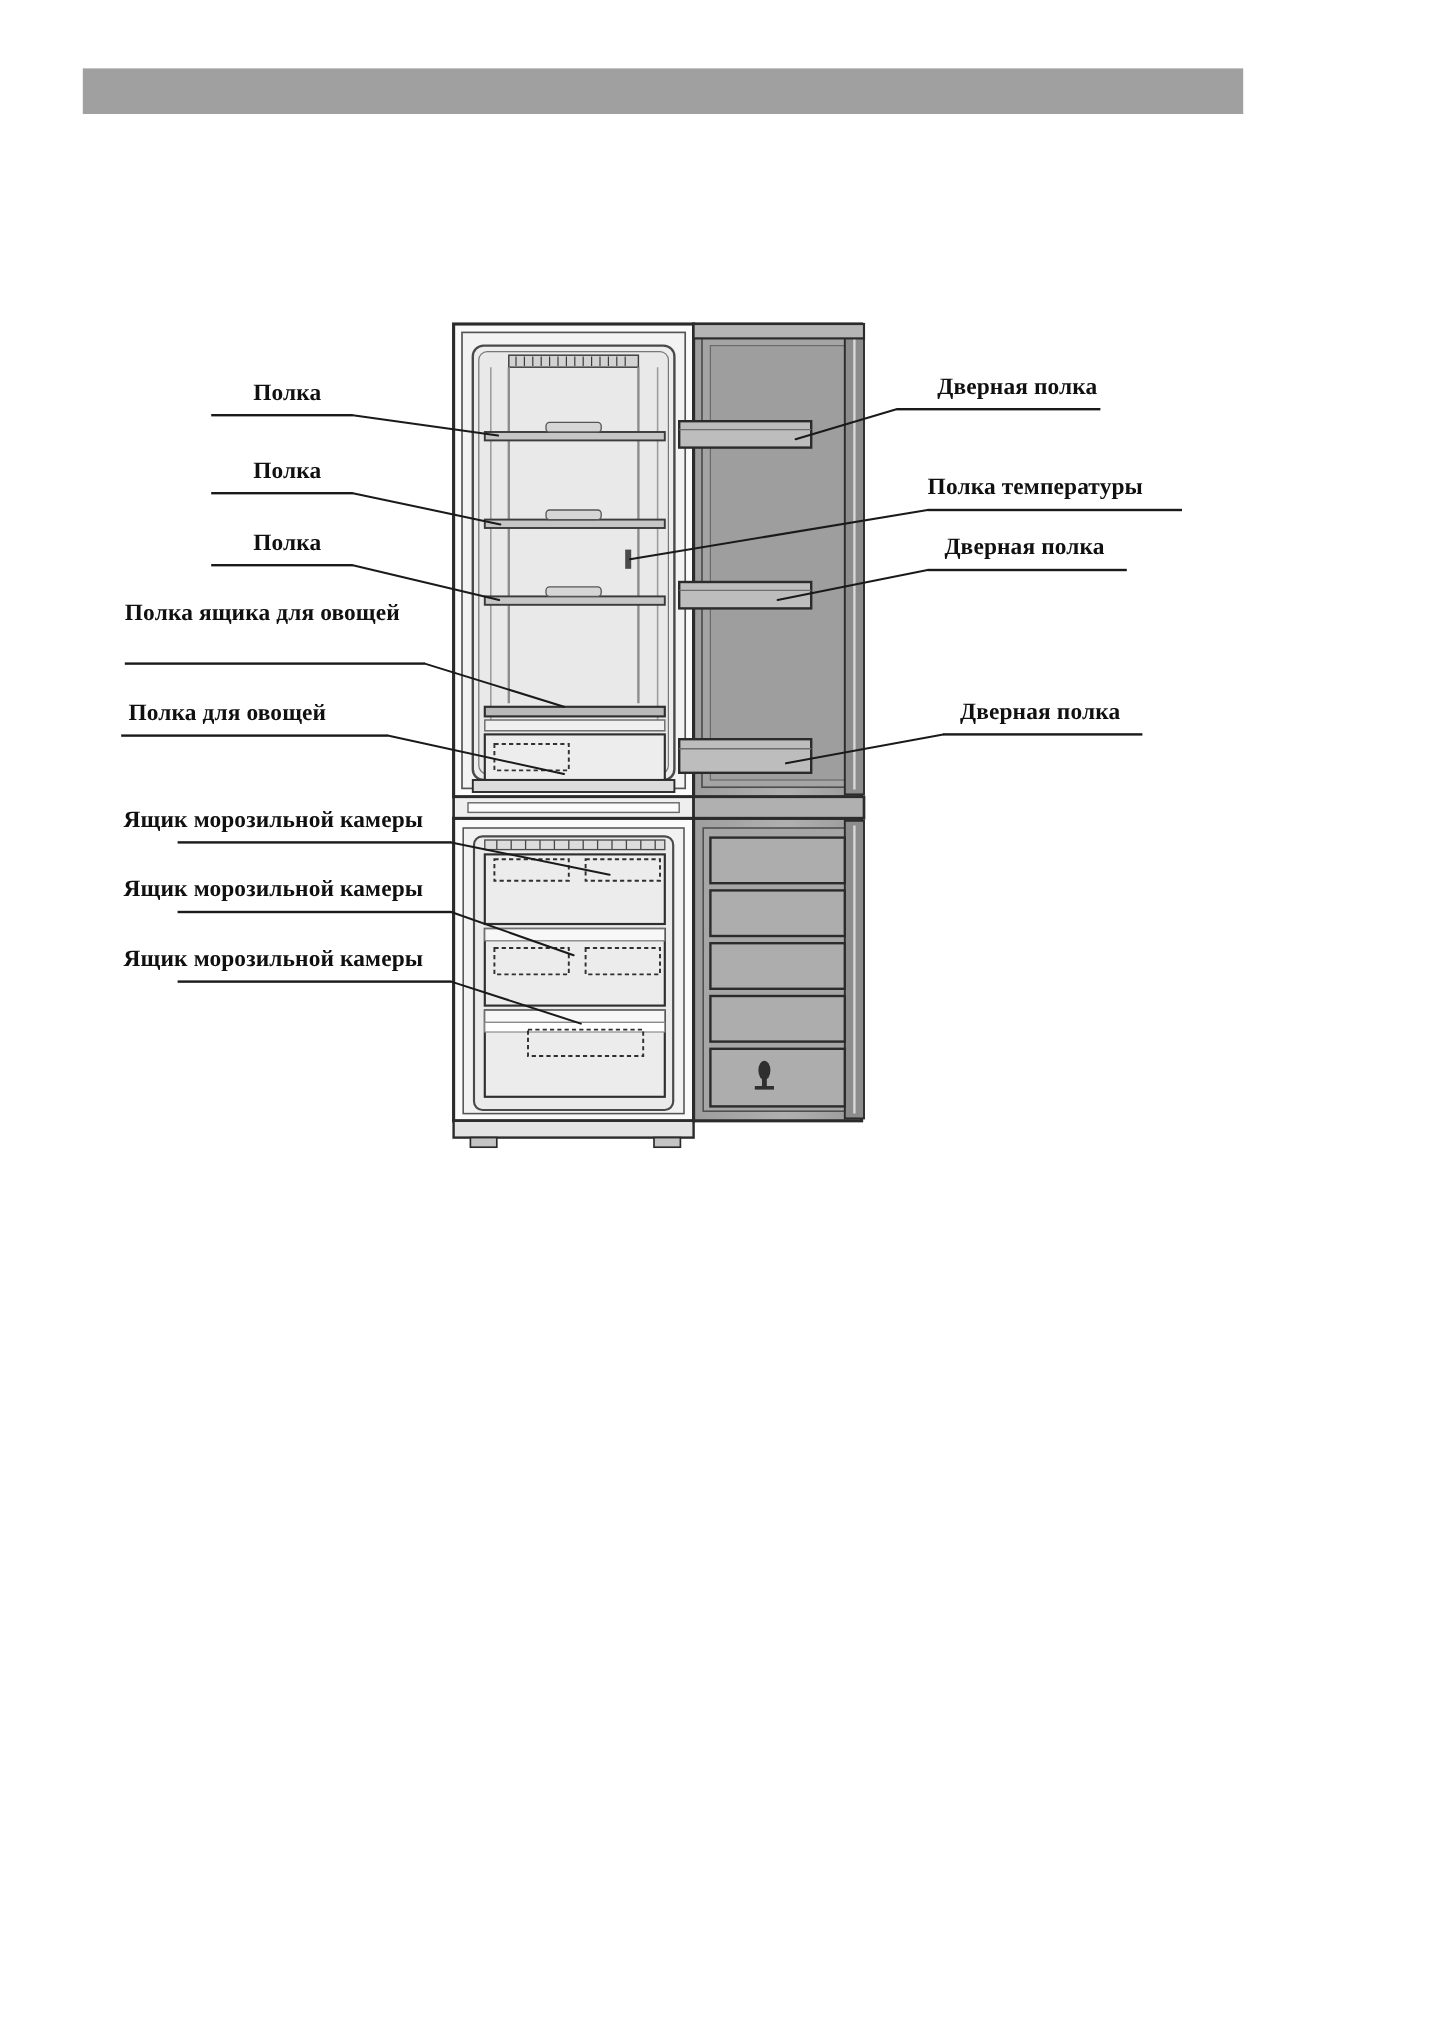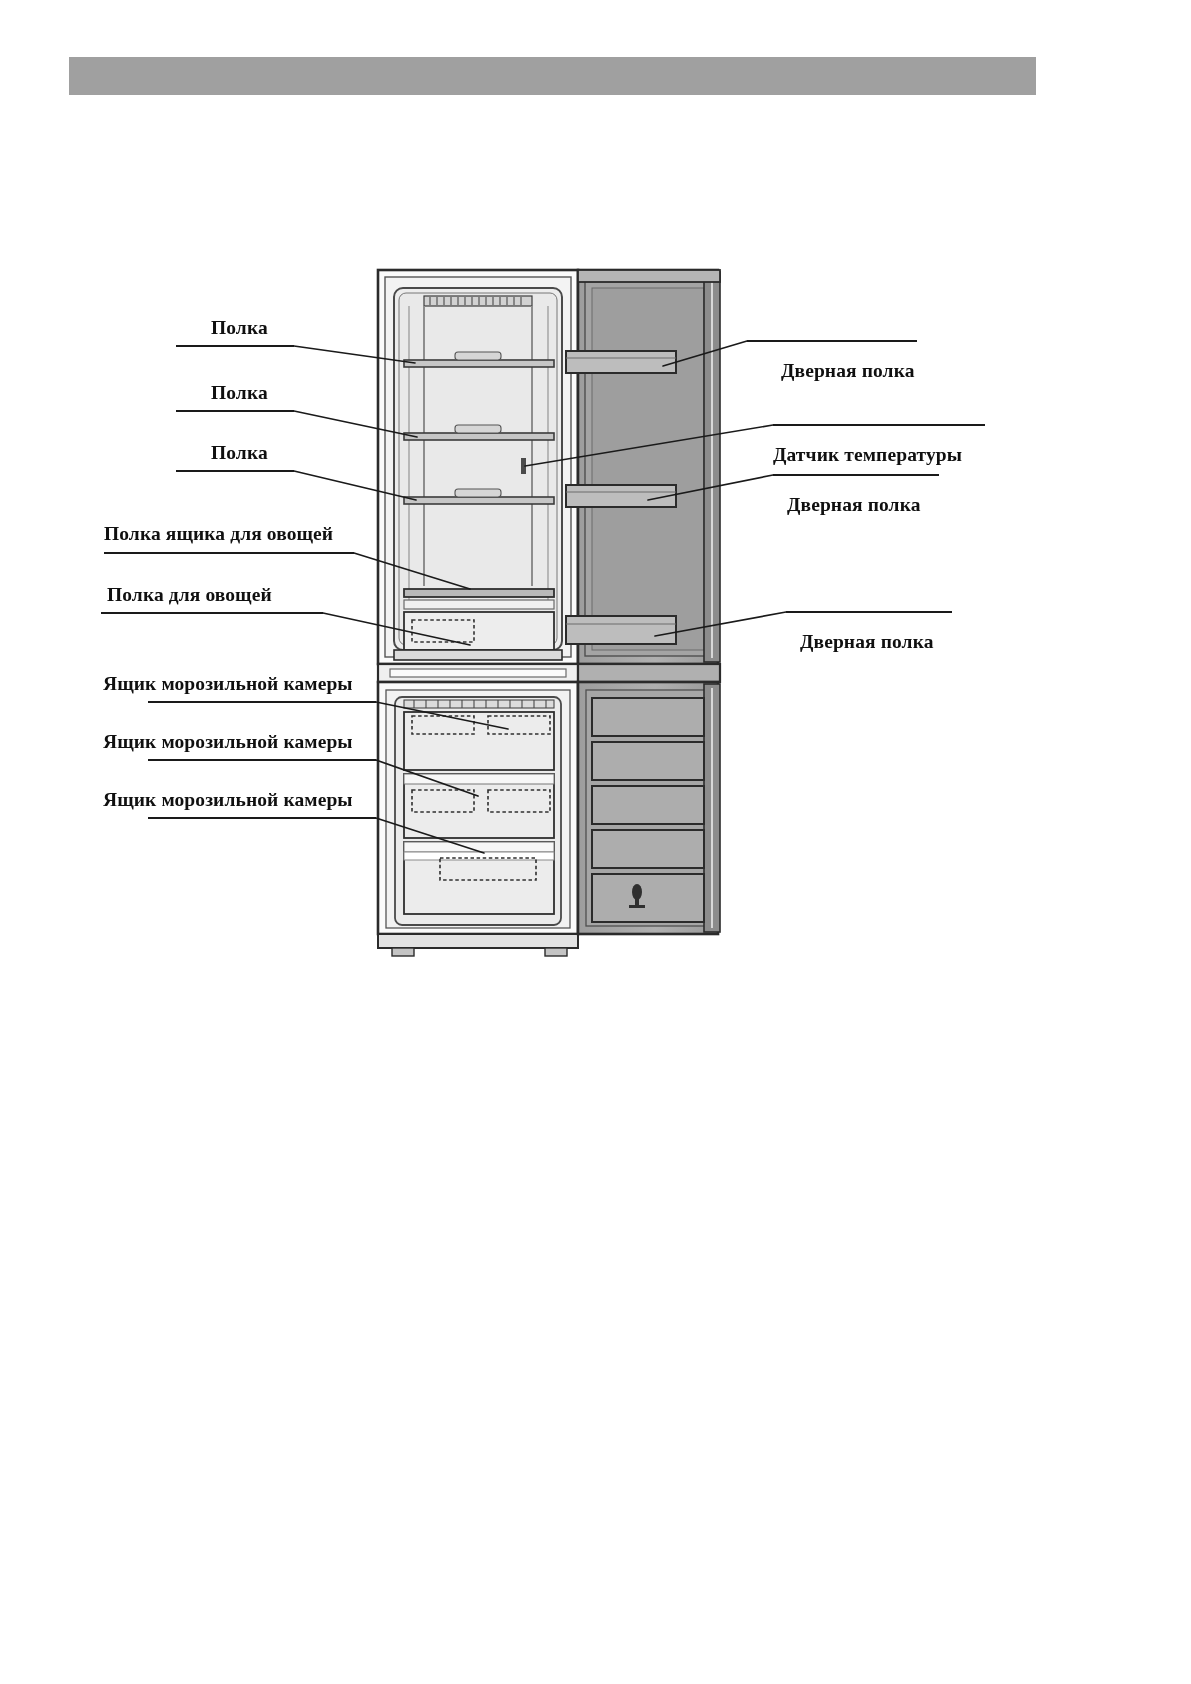--- a/index.html
+++ b/index.html
@@ -25,21 +25,21 @@
     position:absolute;
     font-family:"Liberation Serif", serif;
     font-weight:700;
     font-size:19.5px;
     color:#101010;
     white-space:nowrap;
     letter-spacing:.1px;
     line-height:1.05;
   }
   .callout.left{text-align:right;}
-  .callout.right{text-align:left;margin-top:48px;}
+  .callout.right{text-align:left;}
 
   
   .rule{
     position:absolute;
     height:2px;
     background:#1a1a1a;
   }
 
   
   svg.layer{position:absolute;left:0;top:0;width:1191px;height:1684px;overflow:visible;}
@@ -244,35 +244,35 @@
       </g>
   </svg>
 
   <div id="labels-left">
       <div class="callout left" style="left: 211px; top: 318px;">Полка</div>
       <div class="rule" style="left: 176px; top: 345px; width: 118px;"></div>
       <div class="callout left" style="left: 211px; top: 383px;">Полка</div>
       <div class="rule" style="left: 176px; top: 410px; width: 118px;"></div>
       <div class="callout left" style="left: 211px; top: 443px;">Полка</div>
       <div class="rule" style="left: 176px; top: 470px; width: 118px;"></div>
-      <div class="callout left" style="left: 104px; top: 524px;">Полка ящика для овощей</div>
+      <div class="callout left" style="left: 104px; top: 502px;">Полка ящика для овощей</div>
       <div class="rule" style="left: 104px; top: 552px; width: 250px;"></div>
       <div class="callout left" style="left: 107px; top: 585px;">Полка для овощей</div>
       <div class="rule" style="left: 101px; top: 612px; width: 222px;"></div>
       <div class="callout left" style="left: 103px; top: 674px;">Ящик морозильной камеры</div>
       <div class="rule" style="left: 148px; top: 701px; width: 228px;"></div>
       <div class="callout left" style="left: 103px; top: 732px;">Ящик морозильной камеры</div>
       <div class="rule" style="left: 148px; top: 759px; width: 228px;"></div>
       <div class="callout left" style="left: 103px; top: 790px;">Ящик морозильной камеры</div>
       <div class="rule" style="left: 148px; top: 817px; width: 228px;"></div>
     </div>
   <div id="labels-right">
       <div class="callout right" style="left: 781px; top: 313px;">Дверная полка</div>
       <div class="rule" style="left: 747px; top: 340px; width: 170px;"></div>
-      <div class="callout right" style="left: 773px; top: 397px;">Датчик температуры</div>
+      <div class="callout right" style="left: 773px; top: 397px;">Полка температуры</div>
       <div class="rule" style="left: 773px; top: 424px; width: 212px;"></div>
       <div class="callout right" style="left: 787px; top: 447px;">Дверная полка</div>
       <div class="rule" style="left: 773px; top: 474px; width: 166px;"></div>
       <div class="callout right" style="left: 800px; top: 584px;">Дверная полка</div>
       <div class="rule" style="left: 786px; top: 611px; width: 166px;"></div>
     </div>
 
 </div>
 
 </body></html>

